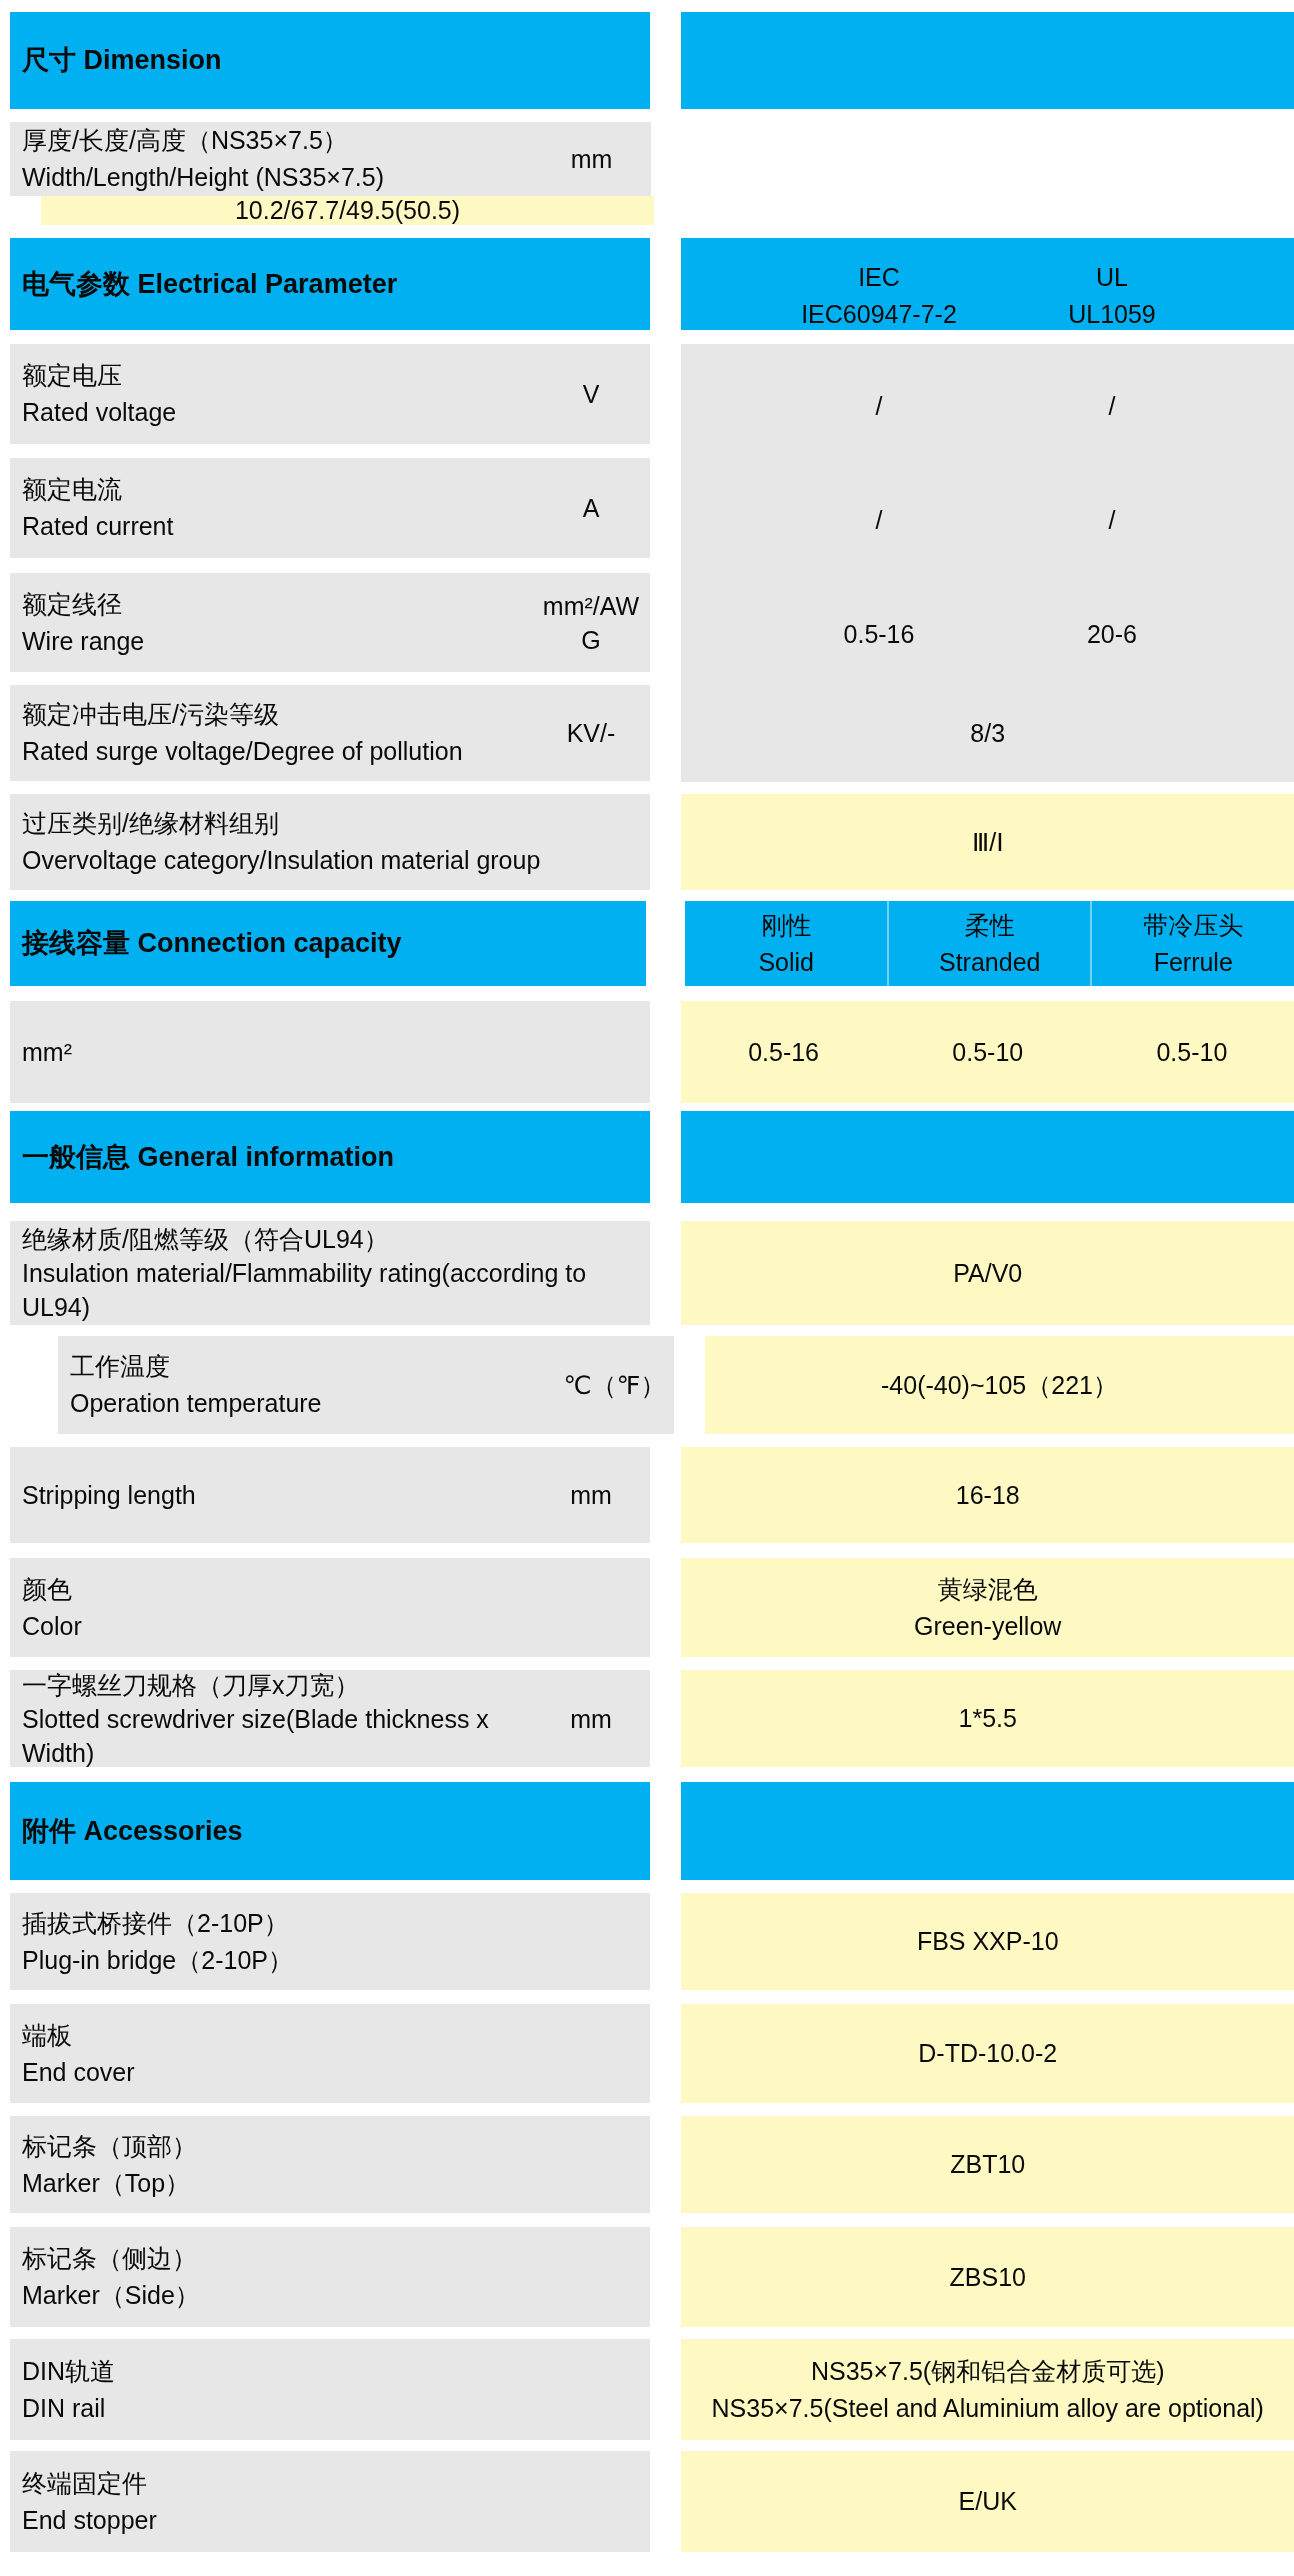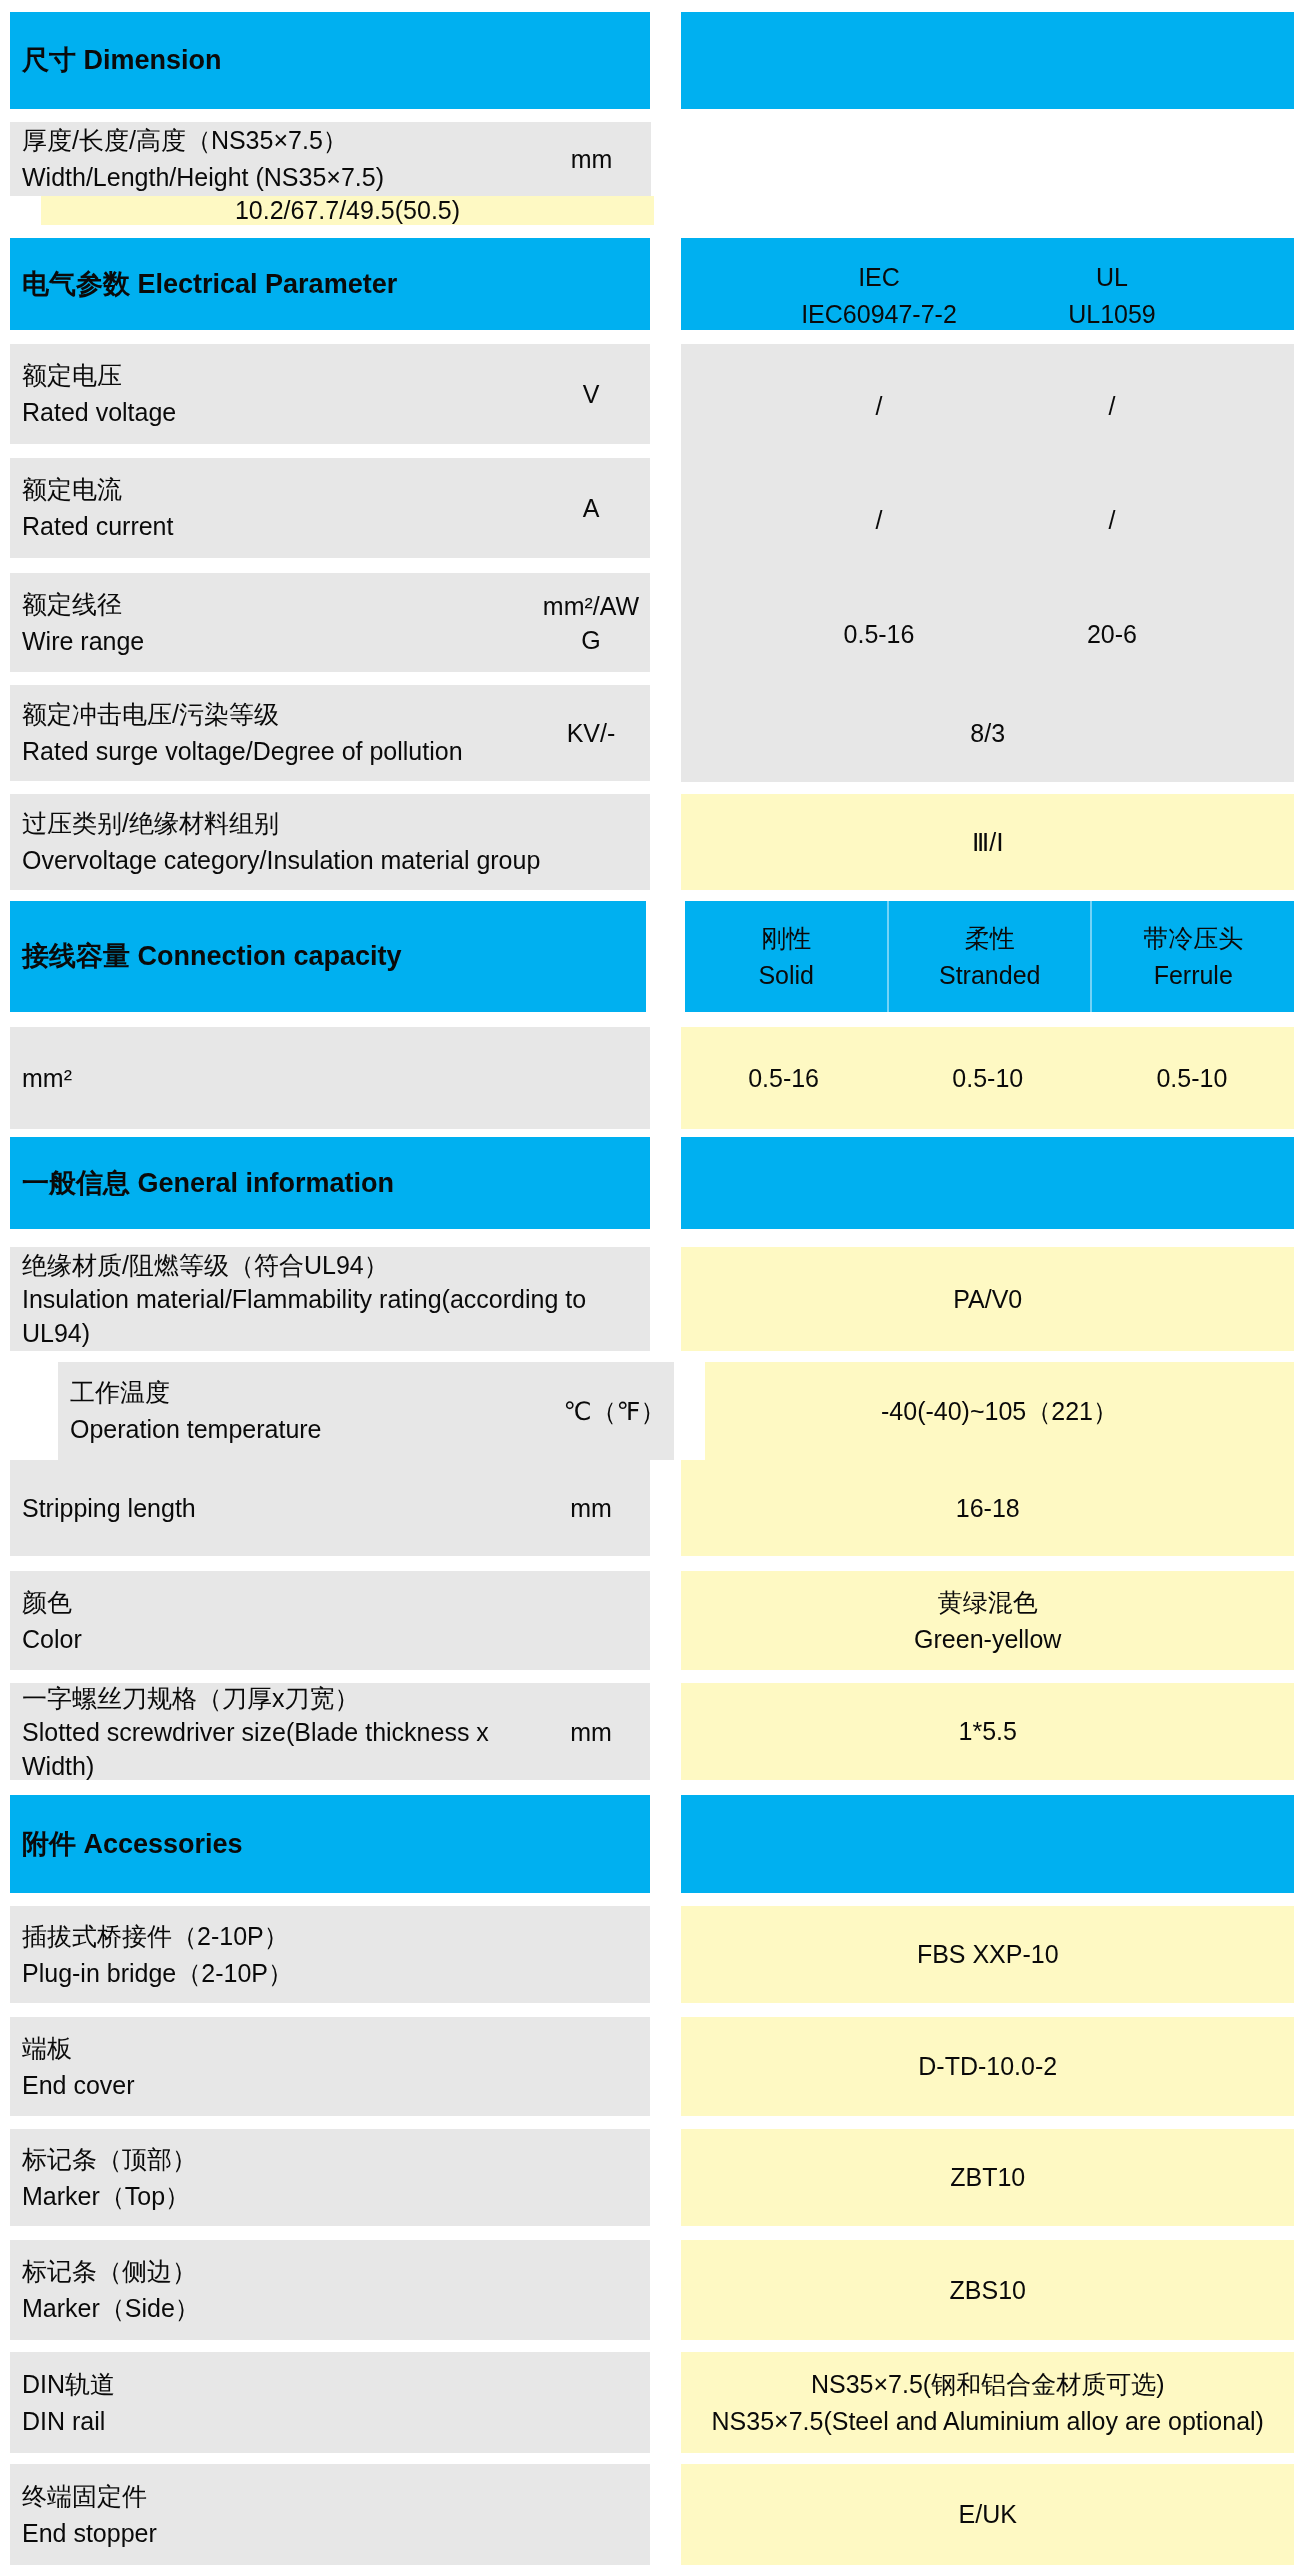--- a/index.html
+++ b/index.html
@@ -130,21 +130,21 @@
   <section class="row" style="height:96px;margin-bottom:11px;">
     <div class="cl">
       <div class="lbl">
         <div>过压类别/绝缘材料组别</div>
         <div>Overvoltage category/Insulation material group</div>
       </div>
     </div>
     <div class="cr val">Ⅲ/Ⅰ</div>
   </section>
 
-  <section class="row hdr" style="height:111px;margin-bottom:15px;gap:8px;">
+  <section class="row hdr" style="height:85px;margin-bottom:15px;gap:8px;">
     <div class="cl">
       <div class="lbl">接线容量 Connection capacity</div>
     </div>
     <div class="cr">
       <div class="cols3">
         <div class="c3">
           <div>刚性</div>
           <div>Solid</div>
         </div>
         <div class="c3">
@@ -182,21 +182,21 @@
   <section class="row" style="height:104px;margin-bottom:11px;">
     <div class="cl">
       <div class="lbl tight">
         <div>绝缘材质/阻燃等级（符合UL94）</div>
         <div>Insulation material/Flammability rating(according to UL94)</div>
       </div>
     </div>
     <div class="cr val">PA/V0</div>
   </section>
 
-  <section class="row" style="height:98px;padding-left:48px;">
+  <section class="row" style="height:98px;margin-bottom:13px;padding-left:48px;">
     <div class="cl">
       <div class="lbl">
         <div>工作温度</div>
         <div>Operation temperature</div>
       </div>
       <div class="unit">℃（℉）</div>
     </div>
     <div class="cr val">-40(-40)~105（221）</div>
   </section>
 

